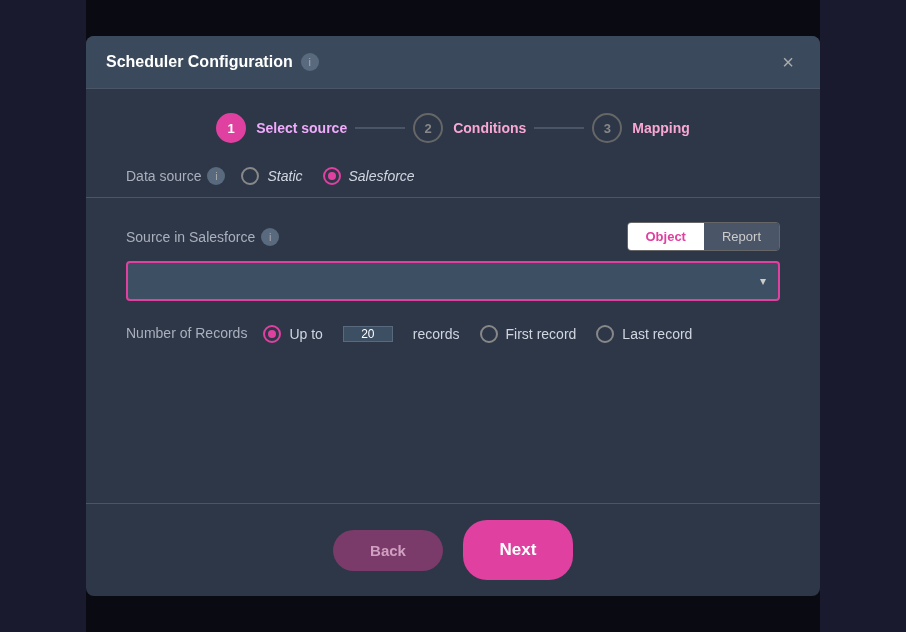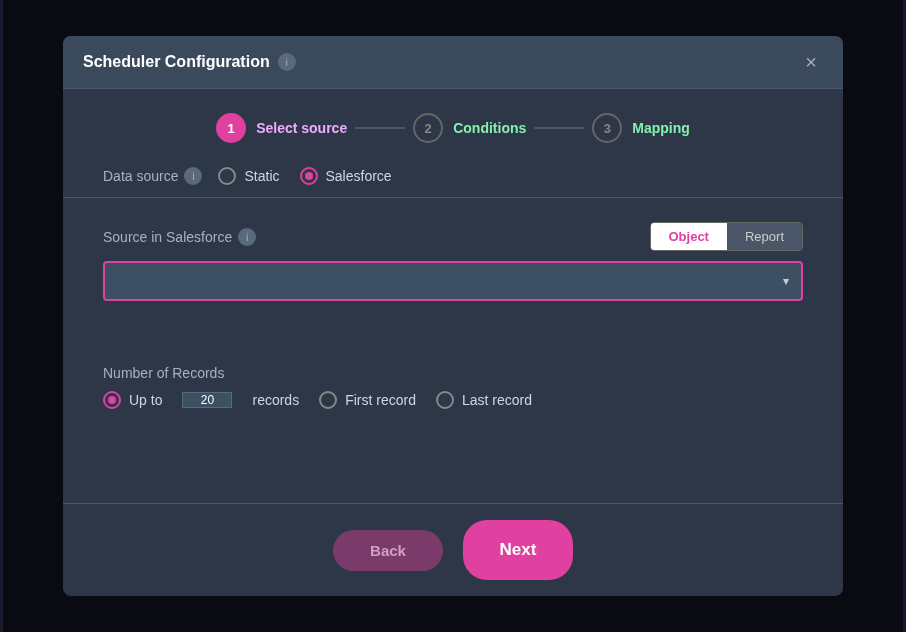--- a/index.html
+++ b/index.html
@@ -7,21 +7,21 @@
       background: #1a1a2e;
       display: flex;
       align-items: center;
       justify-content: center;
       width: 906px;
       height: 632px;
       font-family: 'Segoe UI', Arial, sans-serif;
     }
 
     .modal-overlay {
-      width: 900px;
+      width: 734px;
       height: 632px;
       background: rgba(0,0,0,0.6);
       display: flex;
       align-items: center;
       justify-content: center;
     }
 
     .modal {
       background: #2d3748;
       border-radius: 8px;
@@ -128,21 +128,21 @@
       color: #888;
       border: 2px solid #666;
     }
 
     .step-label {
       font-size: 14px;
       font-weight: 600;
     }
 
     .step-label.active { color: #f0abfc; }
-    .step-label.inactive { color: #86efac; }
+    .step-label.inactive { color: #f9a8d4; }
 
     
     .form-group {
       display: flex;
       flex-direction: column;
       gap: 12px;
     }
 
     .form-row {
       display: flex;
@@ -156,20 +156,21 @@
       display: flex;
       align-items: center;
       gap: 6px;
       white-space: nowrap;
     }
 
     .radio-group {
       display: flex;
       align-items: center;
       gap: 20px;
+      font-style: italic;
     }
 
     .radio-option {
       display: flex;
       align-items: center;
       gap: 8px;
       cursor: pointer;
     }
 
     .radio-custom {
@@ -259,23 +260,22 @@
     }
 
     .dropdown-arrow {
       color: #ccc;
       font-size: 12px;
     }
 
     
     .records-section {
       display: flex;
-      flex-direction: column;
-      gap: 10px;
-      margin-top: 40px;
+      flex-direction: row;
+      gap: 16px;
     }
 
     .records-label {
       color: #aab0bc;
       font-size: 14px;
     }
 
     .records-options {
       display: flex;
       align-items: center;

